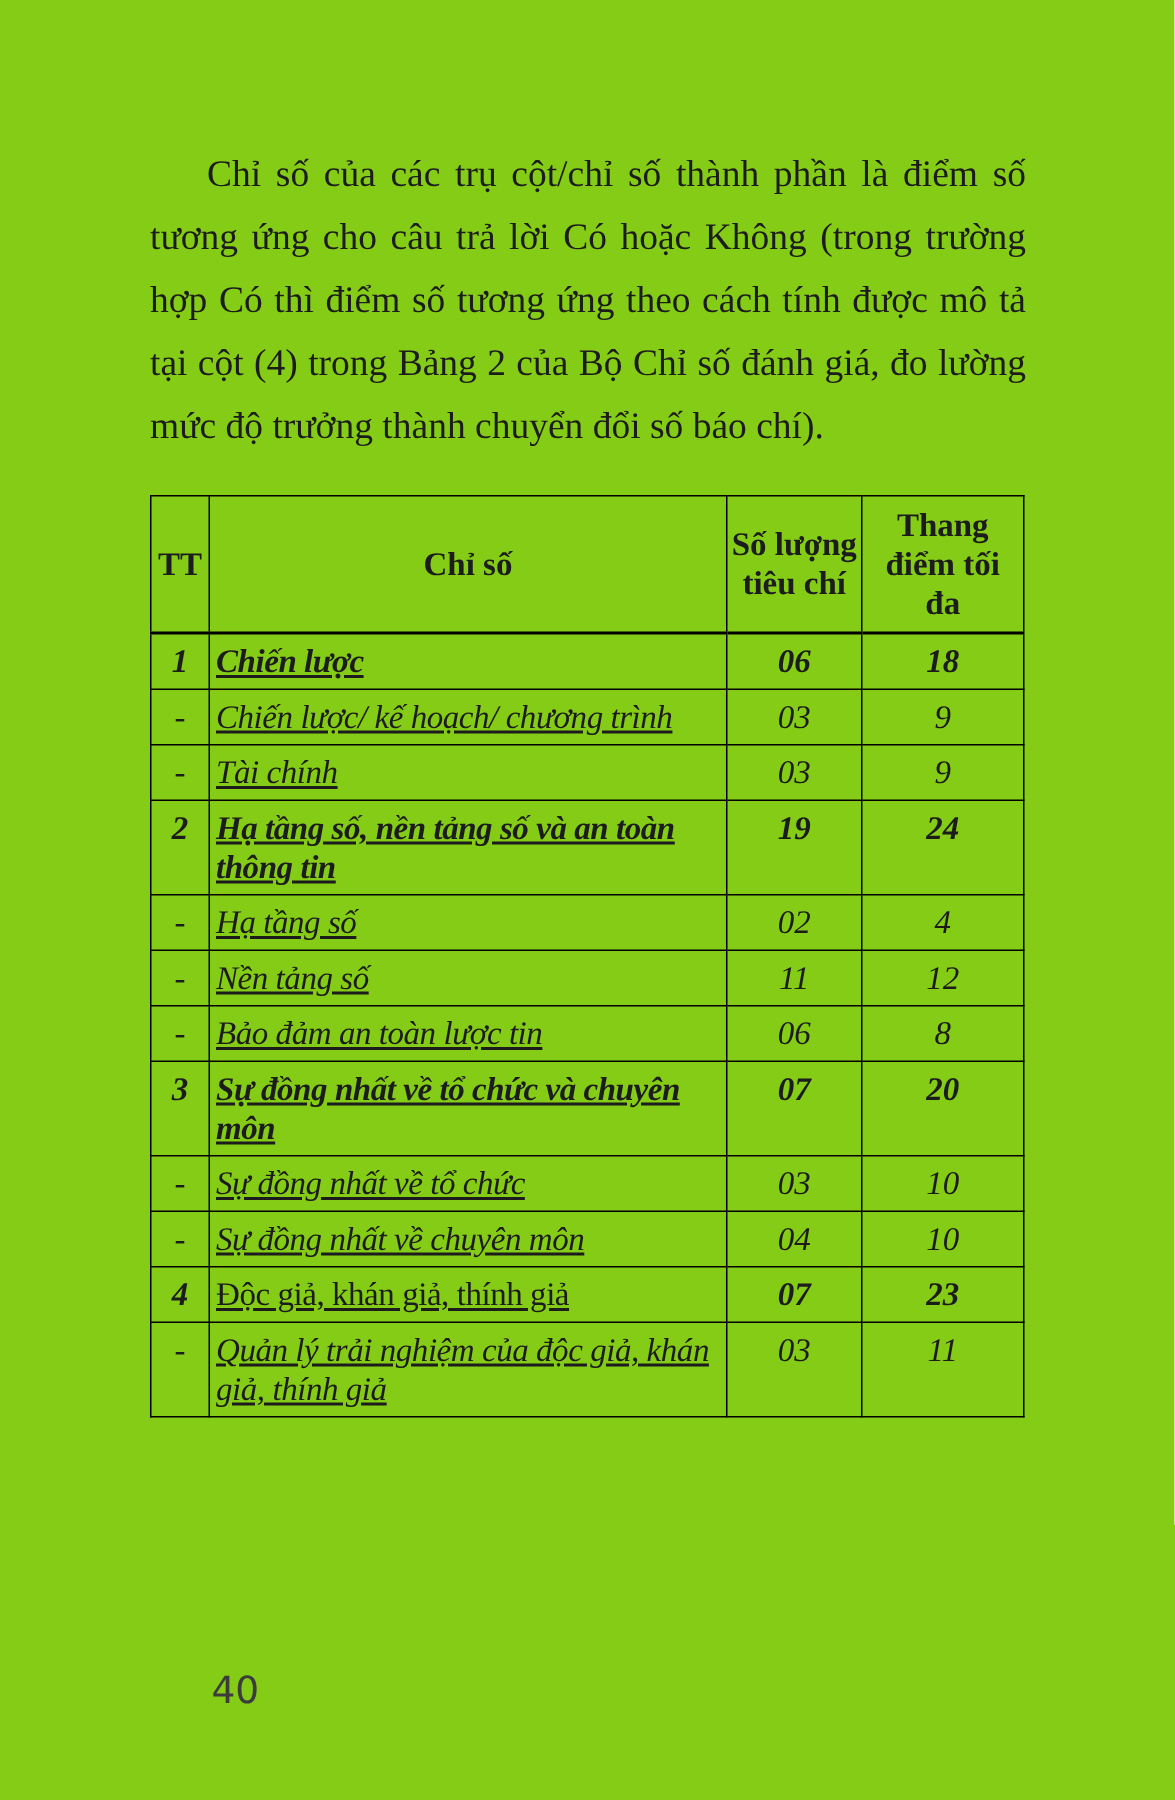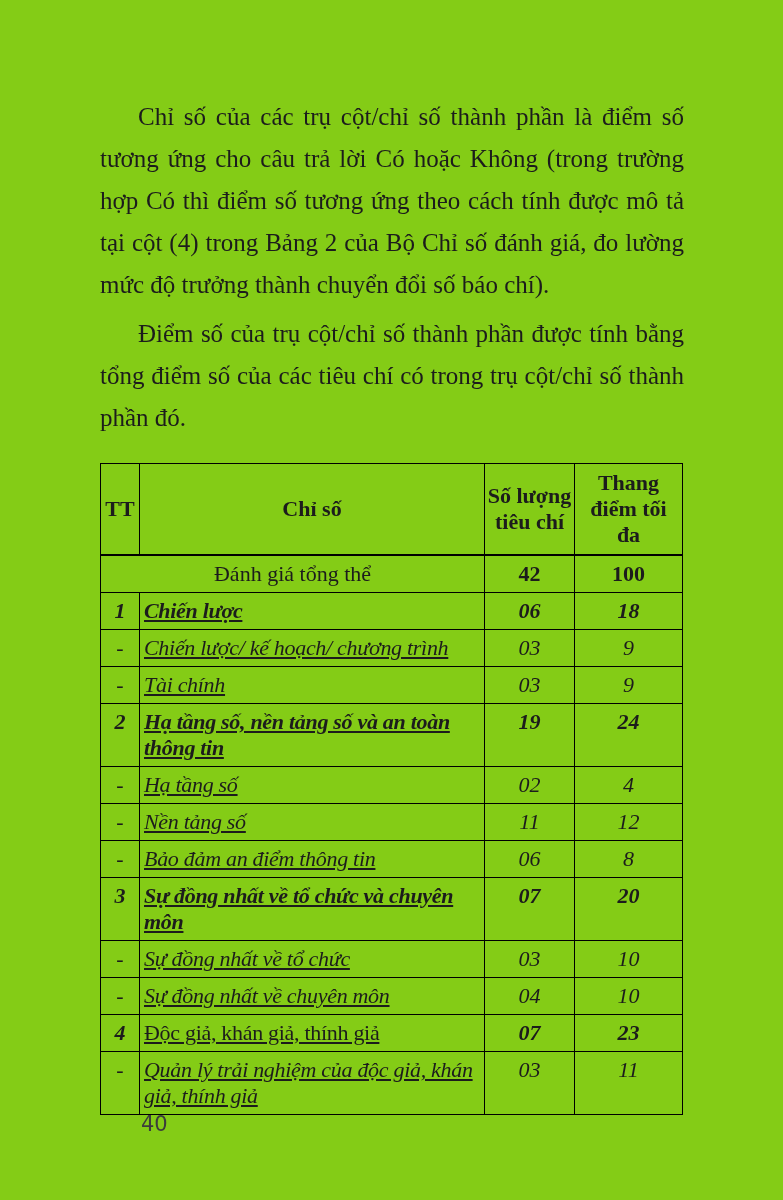--- a/index.html
+++ b/index.html
@@ -68,55 +68,49 @@
   tr.sub td.label, tr.sub td.num { font-style: italic; margin-left: 38px; }
   tr.sub td.tt { font-style: normal; }
   tr.main-upright td.tt,
   tr.main-upright td.num { font-weight: bold; font-style: italic; }
   tr.main-upright td.label { font-weight: normal; font-style: normal; margin-left: 35px; }
   .page-number {
     position: absolute;
     left: 100px;
     top: 1112px;
     font-family: "DejaVu Sans", "Liberation Sans", sans-serif;
-    font-size: 21px;
+    font-size: 25px;
     color: #3c3c3c;
     padding-left: 41px;
   }
 </style>
 </head>
 <body>
 
 <div class="page">
   <div class="content">
 
     <p>Chỉ số của các trụ cột/chỉ số thành phần là điểm số tương ứng cho câu trả lời Có hoặc Không (trong trường hợp Có thì điểm số tương ứng theo cách tính được mô tả tại cột (4) trong Bảng 2 của Bộ Chỉ số đánh giá, đo lường mức độ trưởng thành chuyển đổi số báo chí).</p>
-    <p>Điểm số của trụ cột/chỉ số thành phần được tính bằng tổng điểm số của các tiêu chí có trong trụ cột/chỉ số thành phần đó.</p>
 
     <table class="score-table">
       <colgroup>
         <col class="c-tt">
           <col class="c-label">
           <col class="c-num1">
           <col class="c-num2">
       </colgroup>
       <thead>
         <tr>
           <th>TT</th>
           <th>Chỉ số</th>
           <th>Số lượng tiêu chí</th>
           <th>Thang điểm tối đa</th>
         </tr>
       </thead>
       <tbody>
-        <tr class="summary">
-          <td class="slabel" colspan="2">Đánh giá tổng thể</td>
-          <td class="num">42</td>
-          <td class="num">100</td>
-        </tr>
 
         <tr class="main">
           <td class="tt">1</td>
           <td class="label">Chiến lược</td>
           <td class="num">06</td>
           <td class="num">18</td>
         </tr>
         <tr class="sub">
           <td class="tt">-</td>
           <td class="label">Chiến lược/ kế hoạch/ chương trình</td>
@@ -142,21 +136,21 @@
           <td class="num">4</td>
         </tr>
         <tr class="sub">
           <td class="tt">-</td>
           <td class="label">Nền tảng số</td>
           <td class="num">11</td>
           <td class="num">12</td>
         </tr>
         <tr class="sub">
           <td class="tt">-</td>
-          <td class="label">Bảo đảm an điểm thông tin</td>
+          <td class="label">Bảo đảm an toàn lược tin</td>
           <td class="num">06</td>
           <td class="num">8</td>
         </tr>
         <tr class="main">
           <td class="tt">3</td>
           <td class="label">Sự đồng nhất về tổ chức và chuyên môn</td>
           <td class="num">07</td>
           <td class="num">20</td>
         </tr>
         <tr class="sub">

